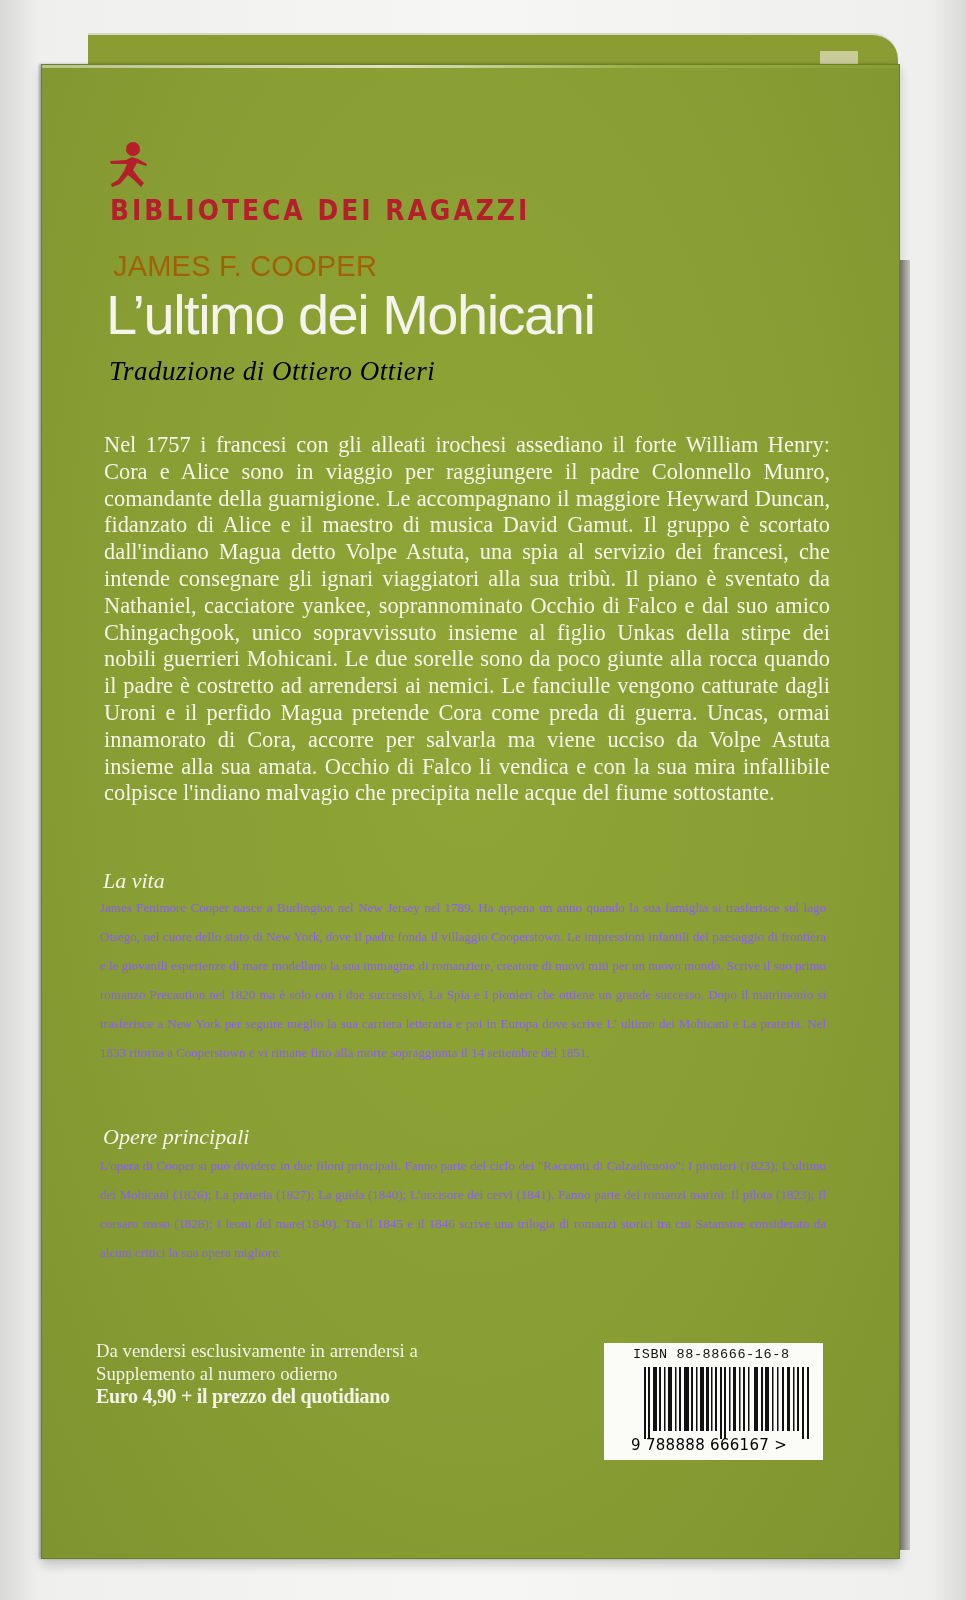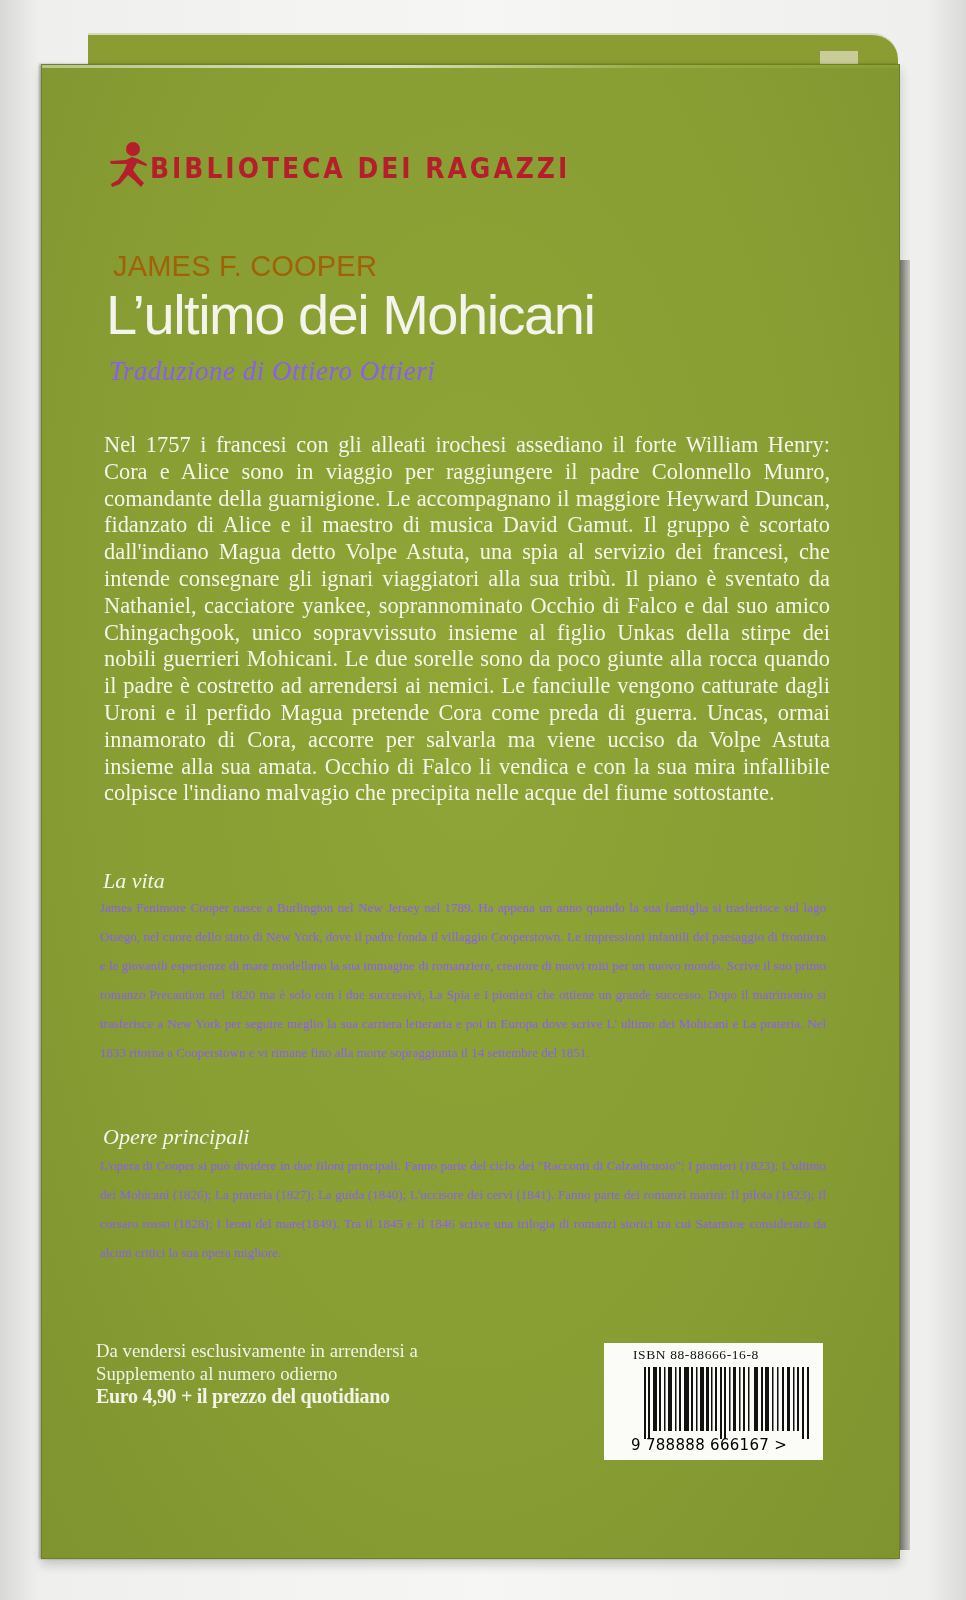--- a/index.html
+++ b/index.html
@@ -30,41 +30,42 @@
   }
   .cover-top-edge {
     position: absolute; left: 0; top: 0; width: 100%; height: 3px;
     background: linear-gradient(90deg, #b8c28a, #dde2c3 40%, #9aae44 70%, #899e33);
   }
   .right-spine {
     position: absolute; left: 900px; top: 260px; width: 10px; height: 1290px;
     background: linear-gradient(90deg, #7b7b73, #c6c6c2);
   }
   .brand {
-    position: absolute; left: 108px; top: 140px; display: flex; align-items: center;
+    position: absolute; left: 108px; top: 140px; display: flex; align-items: flex-start;
     color: #b8202c;
+    flex-direction: column;
   }
   .brand svg { width: 40px; height: 52px; }
   .brand-text {
     font-family: "DejaVu Sans", sans-serif; font-weight: bold; font-size: 25px;
     letter-spacing: 3px; color: #b51f2c; margin-left: 2px; transform: scaleY(1.12);
   }
   .author {
     position: absolute; left: 113px; top: 250px;
     font-family: "Liberation Sans", sans-serif; font-size: 29px; color: #a16207;
     letter-spacing: 0.2px;
   }
   .title {
     position: absolute; left: 106px; top: 286px;
     font-family: "Liberation Sans", sans-serif; font-size: 56px; color: #f4f4ec;
     letter-spacing: -1.5px; line-height: 1.05;
   }
   .translator {
     position: absolute; left: 109px; top: 356px;
-    font-style: italic; font-size: 27px; color: #8b5cf6; letter-spacing: 0.5px;
+    font-style: italic; font-size: 27px; color: #000000; letter-spacing: 0.5px;
   }
   .synopsis {
     position: absolute; left: 104px; top: 432px; width: 726px;
     font-size: 22.4px; line-height: 26.8px; color: #f5f5ea; text-align: justify;
   }
   .section-heading {
     position: absolute; left: 103px;
     font-style: italic; font-size: 22px; color: #f5f5ea;
   }
   .section-body {
@@ -75,21 +76,21 @@
     position: absolute; left: 96px; top: 1340px; width: 500px;
     font-size: 18.8px; line-height: 22.6px; color: #f3f3e8;
   }
   .sale .price { font-weight: bold; font-size: 20px; letter-spacing: -0.3px; }
   .isbn-box {
     position: absolute; left: 604px; top: 1343px; width: 219px; height: 117px;
     background: #fbfbf8;
   }
   .isbn-label {
     position: absolute; left: 29px; top: 4px;
-    font-family: Liberation Serif, serif; font-size: 13.5px; color: #111;
+    font-family: Liberation Mono, monospace; font-size: 13.5px; color: #111;
     letter-spacing: 0.6px;
   }
   .barcode { position: absolute; left: 40px; top: 24px; width: 168px; height: 72px; }
   .ean-digits {
     position: absolute; left: 27px; top: 93px; width: 190px;
     font-family: "DejaVu Sans", sans-serif; font-size: 15px; color: #000000;
     letter-spacing: 0.3px; white-space: pre;
   }
 </style>
 </head>

